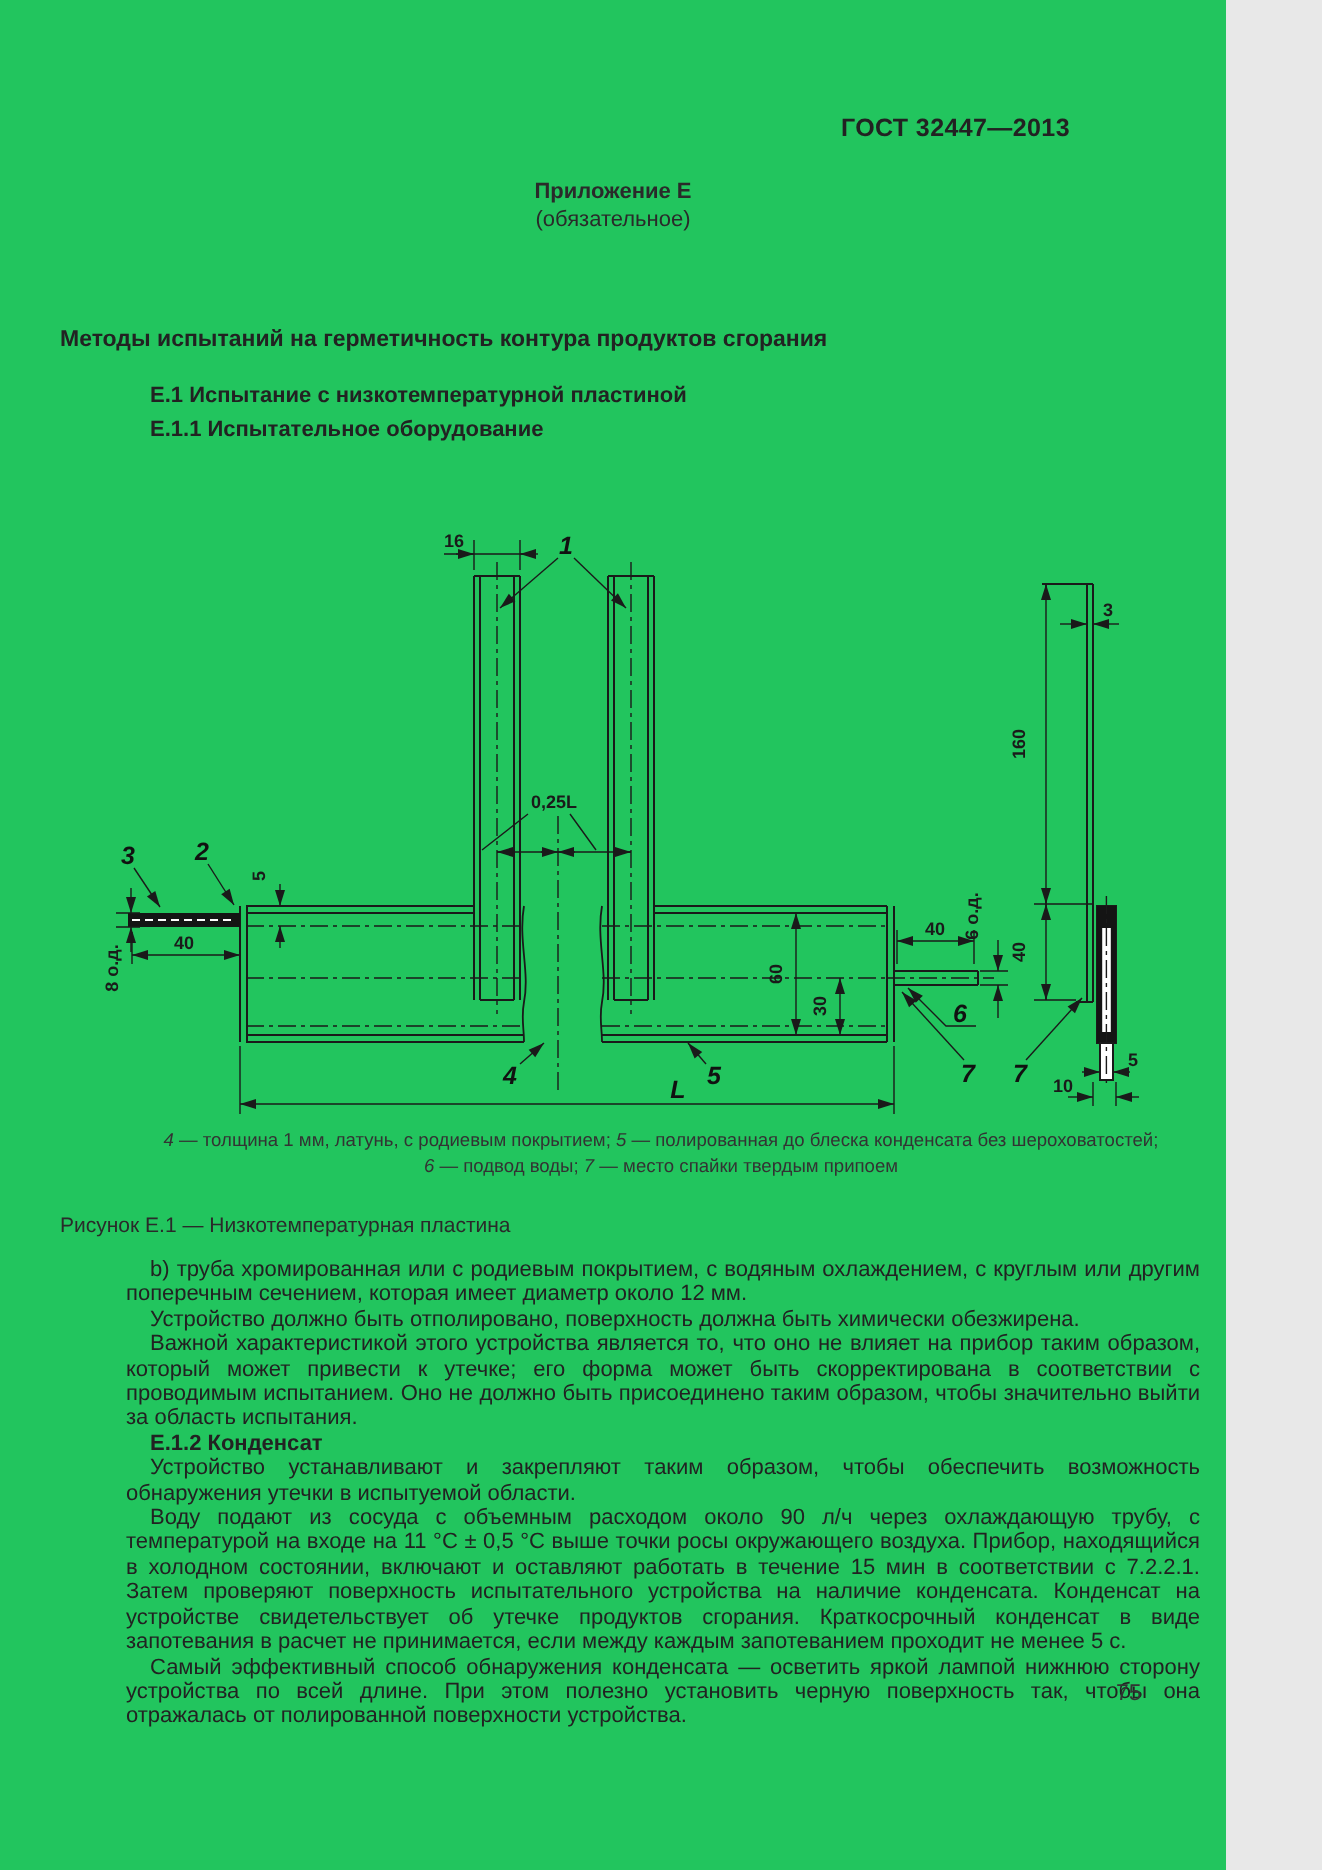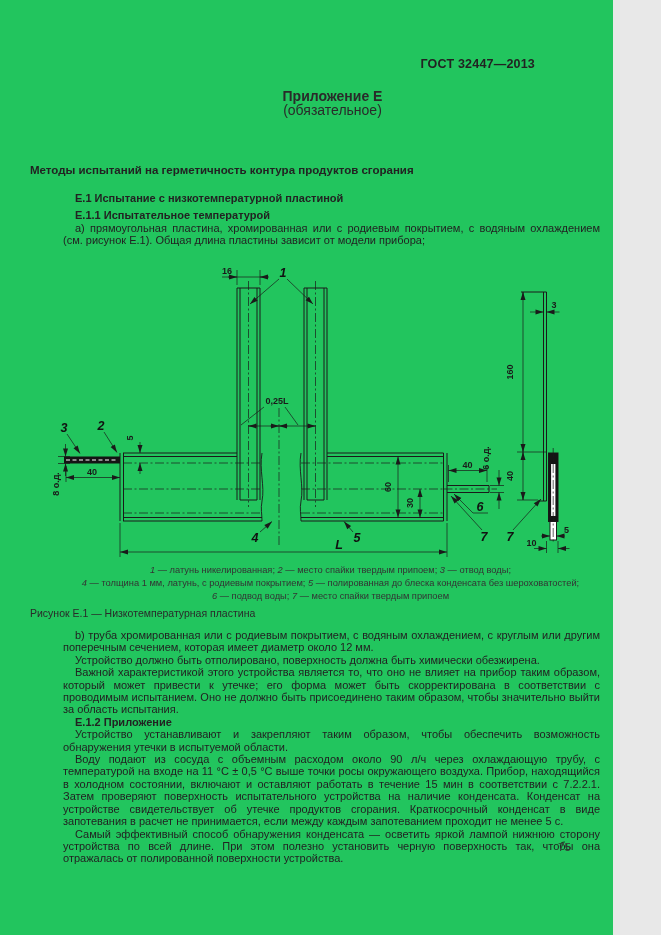--- a/index.html
+++ b/index.html
@@ -1,19 +1,19 @@
 <!DOCTYPE html>
 <html lang="ru"><head>
 <meta charset="utf-8">
 <style>
   html,body{margin:0;padding:0;background:#e8e8e8;}
   .page{position:relative;width:613px;height:935px;background:#22c55e;
         font-family:"Liberation Sans","DejaVu Sans",sans-serif;color:#222;overflow:hidden;}
   .hdr{position:absolute;top:57px;right:78px;font-size:12.5px;font-weight:bold;letter-spacing:.2px;}
-  .appendix{position:absolute;top:90px;left:0;width:100%;text-align:center;font-size:14px;line-height:13.5px;color:#2a2a2a;padding-left:26px;}
+  .appendix{position:absolute;top:90px;left:0;width:100%;text-align:center;font-size:11px;line-height:13.5px;color:#2a2a2a;}
   .appendix .a1{font-weight:bold;}
   .doc-title{position:absolute;top:164px;left:30px;width:601px;text-align:left;font-weight:bold;font-size:11.5px;}
   .col{position:absolute;left:63px;width:537px;font-size:11px;line-height:12.4px;text-align:justify;}
   .col1{top:192px;}
   .col2{top:629px;}
   .col p{margin:0;text-indent:12px;}
   .col .bold{font-weight:bold;}
   .col .h-e1{margin:0 0 5px 0;}
   .fig{position:absolute;left:50px;top:258px;}
   .cap{position:absolute;top:564px;left:40px;width:581px;text-align:center;font-size:9.3px;line-height:13.2px;color:#333;}
@@ -37,22 +37,21 @@
 
   <div class="appendix">
     <div class="a1">Приложение Е</div>
     <div class="a2">(обязательное)</div>
   </div>
 
   <div class="doc-title">Методы испытаний на герметичность контура продуктов сгорания</div>
 
   <div class="col col1">
     <p class="bold h-e1">Е.1 Испытание с низкотемпературной пластиной</p>
-    <p class="bold">Е.1.1 Испытательное температурой</p>
-    <p>а) прямоугольная пластина, хромированная или с родиевым покрытием, с водяным охлаждением (см. рисунок Е.1). Общая длина пластины зависит от модели прибора;</p>
+    <p class="bold">Е.1.1 Испытательное оборудование</p>
   </div>
 
   <svg class="fig" width="570" height="302" viewBox="50 258 570 302" xmlns="http://www.w3.org/2000/svg">
     <defs>
       <marker id="ar" markerWidth="9" markerHeight="7" refX="8.4" refY="3.5" orient="auto-start-reverse" markerUnits="userSpaceOnUse">
         <path d="M0.4,1 L8.4,3.5 L0.4,6 Z" fill="#1a1a1a"></path>
       </marker>
     </defs>
 
     <g>
@@ -188,32 +187,31 @@
 
       <text class="lbl" x="484" y="541" text-anchor="middle">7</text>
       <path class="thin" d="M482,530 L451,496" marker-end="url(#ar)"></path>
 
       <text class="lbl" x="510" y="541" text-anchor="middle">7</text>
       <path class="thin" d="M513,530 L541,499" marker-end="url(#ar)"></path>
     </g>
   </svg>
 
   <div class="cap">
-    <div><i>1</i><span> — латунь никелированная; </span><i>2</i><span> — место спайки твердым припоем; </span><i>3</i><span> — отвод воды;</span></div>
     <div><i>4</i><span> — толщина 1 мм, латунь, с родиевым покрытием; </span><i>5</i><span> — полированная до блеска конденсата без шероховатостей;</span></div>
     <div><i>6</i><span> — подвод воды; </span><i>7</i><span> — место спайки твердым припоем</span></div>
   </div>
 
   <div class="fig-title">Рисунок Е.1 — Низкотемпературная пластина</div>
 
   <div class="col col2">
     <p>b) труба хромированная или с родиевым покрытием, с водяным охлаждением, с круглым или другим поперечным сечением, которая имеет диаметр около 12 мм.</p>
     <p>Устройство должно быть отполировано, поверхность должна быть химически обезжирена.</p>
     <p>Важной характеристикой этого устройства является то, что оно не влияет на прибор таким образом, который может привести к утечке; его форма может быть скорректирована в соответствии с проводимым испытанием. Оно не должно быть присоединено таким образом, чтобы значительно выйти за область испытания.</p>
-    <p class="bold">Е.1.2 Приложение</p>
+    <p class="bold">Е.1.2 Конденсат</p>
     <p>Устройство устанавливают и закрепляют таким образом, чтобы обеспечить возможность обнаружения утечки в испытуемой области.</p>
     <p>Воду подают из сосуда с объемным расходом около 90 л/ч через охлаждающую трубу, с температурой на входе на 11 °С ± 0,5 °С выше точки росы окружающего воздуха. Прибор, находящийся в холодном состоянии, включают и оставляют работать в течение 15 мин в соответствии с 7.2.2.1. Затем проверяют поверхность испытательного устройства на наличие конденсата. Конденсат на устройстве свидетельствует об утечке продуктов сгорания. Краткосрочный конденсат в виде запотевания в расчет не принимается, если между каждым запотеванием проходит не менее 5 с.</p>
     <p>Самый эффективный способ обнаружения конденсата — осветить яркой лампой нижнюю сторону устройства по всей длине. При этом полезно установить черную поверхность так, чтобы она отражалась от полированной поверхности устройства.</p>
   </div>
 
   <div class="pagenum">75</div>
 
 </div>
 
 </body></html>

